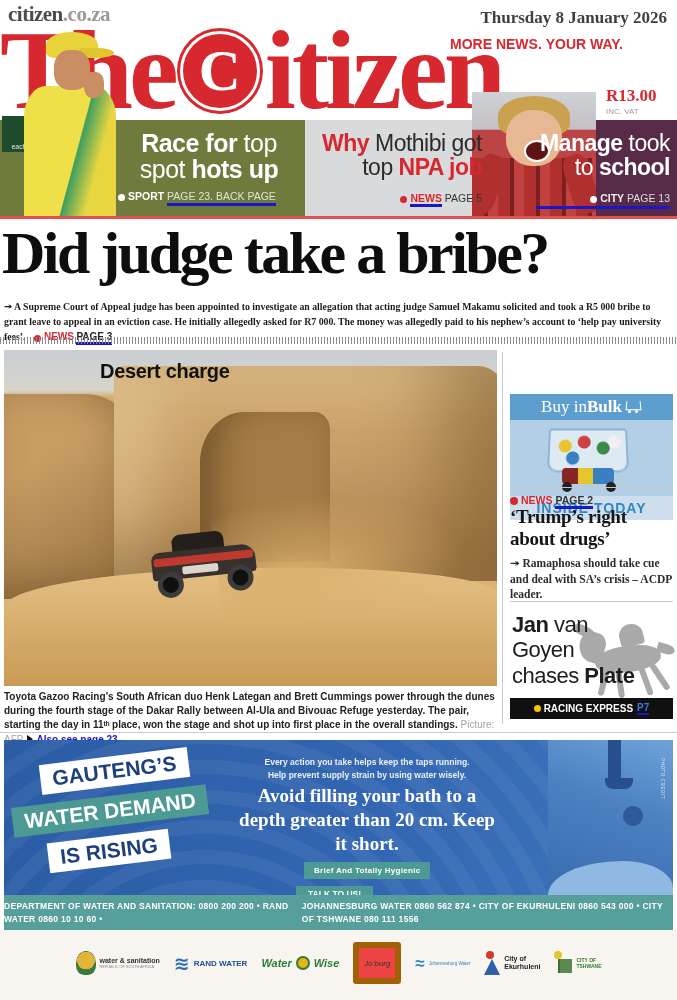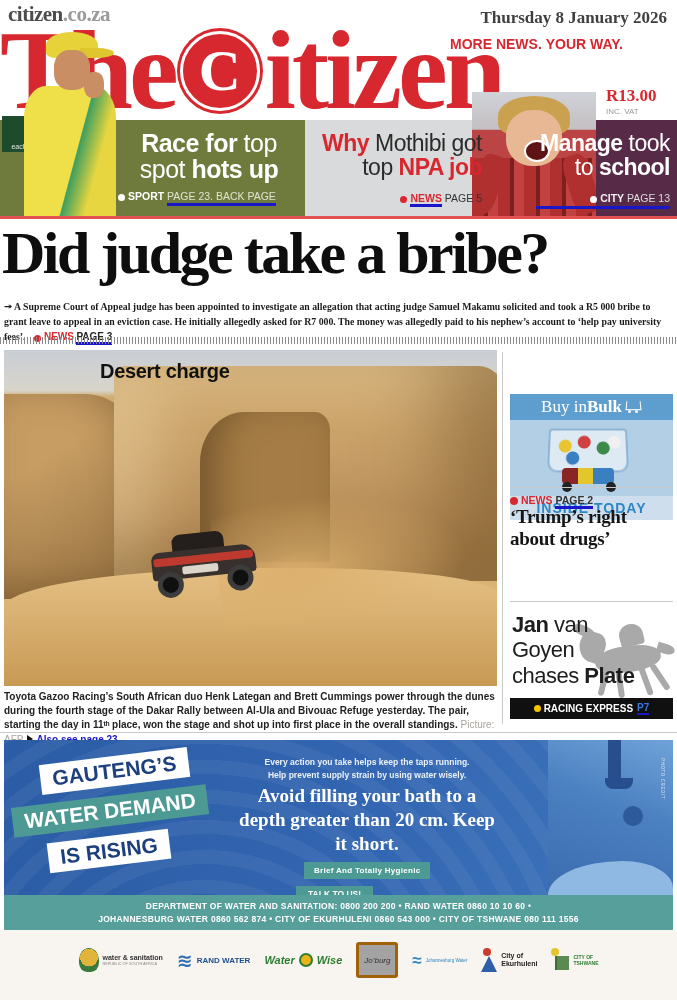--- a/index.html
+++ b/index.html
@@ -164,43 +164,43 @@
   .banner.t{background:#4d9a94;color:#fff;}
   .wa-note{position:absolute;left:238px;top:16px;width:250px;text-align:center;color:#eaf1f8;
            font-weight:bold;font-size:8.5px;line-height:1.5;}
   .wa-msg{position:absolute;left:230px;top:44px;width:266px;text-align:center;color:#fff;
           font-weight:bold;font-size:19px;line-height:1.25;font-family:"Liberation Serif","DejaVu Serif",serif;}
   .wa-btn{position:absolute;left:300px;top:122px;background:#4d9a94;color:#fff;font-weight:800;font-size:8px;
           padding:4px 10px;letter-spacing:.3px;}
   .talk{position:absolute;left:292px;top:146px;background:#4d9a94;color:#fff;font-weight:800;font-size:8.5px;
         padding:3px 12px;}
   .teal-band{position:absolute;left:0;bottom:0;width:100%;height:35px;background:#579f9b;color:#fff;
-        display:flex;flex-direction:column;align-items:center;justify-content:center;
+        display:flex;flex-direction:row;align-items:center;justify-content:center;
         font-weight:800;font-size:8.5px;line-height:1.5;letter-spacing:.3px;}
   .tap-zone{position:absolute;right:0;top:0;width:125px;height:155px;
         background:linear-gradient(200deg,#6ea2d8 0%,#4a7fc0 45%,#3a6cb0 100%);}
   .tap-pipe{position:absolute;right:52px;top:0;width:13px;height:44px;background:#274f8e;border-radius:0 0 4px 4px;}
   .tap-spout{position:absolute;right:40px;top:38px;width:28px;height:11px;background:#274f8e;border-radius:0 0 8px 8px;}
   .tap-handle{position:absolute;right:30px;top:66px;width:20px;height:20px;border-radius:50%;background:#2c5a9b;}
   .tub{position:absolute;right:0;bottom:0;width:125px;height:34px;background:#8fb9e2;border-radius:60% 40% 0 0/100% 80% 0 0;}
   .v-credit{position:absolute;right:8px;top:18px;writing-mode:vertical-rl;font-size:4.5px;color:#d9e5f3;letter-spacing:.6px;}
 
   
   .footer{left:0;top:930px;width:677px;height:70px;background:#f8f4f0;}
   .logos{position:absolute;left:0;top:12px;width:677px;display:flex;align-items:center;justify-content:center;gap:14px;}
   .lg{display:flex;align-items:center;gap:4px;}
   .arms-icon{width:20px;height:24px;border-radius:50% 50% 40% 40%;background:radial-gradient(circle at 50% 40%,#e3b43a 0 50%,#3c7a3c 51%);}
   .lg-label{font-size:7px;font-weight:bold;color:#333;line-height:1.2;}
   .lg-sub{font-size:3.8px;color:#888;}
   .wave-glyph{color:#2e6db4;font-size:19px;font-weight:bold;line-height:1;}
   .rw-label{font-size:8px;font-weight:800;color:#1d4f8f;}
   .ww-label{font-size:11px;font-weight:800;color:#2e7d32;font-style:italic;}
   .ww-circle{display:inline-block;width:10px;height:10px;border-radius:50%;background:#e8b417;border:2px solid #2e7d32;vertical-align:middle;}
-  .jb-box{width:36px;height:30px;border:3px solid #a16207;border-radius:3px;display:flex;align-items:center;justify-content:center;
-          font-size:8px;font-style:italic;color:#333;background:#a3a3a3;}
+  .jb-box{width:36px;height:30px;border:6px solid #a16207;border-radius:3px;display:flex;align-items:center;justify-content:center;
+          font-size:8px;font-style:italic;color:#333;background:#ef4444;}
   .jw-wave{color:#2e86c5;font-size:17px;font-weight:bold;line-height:1;}
   .jw-label{font-size:4.5px;color:#2e86c5;}
   .ek-icon{position:relative;width:16px;height:24px;}
   .ek-icon .f1{position:absolute;left:0;top:8px;width:0;height:0;border-left:8px solid transparent;border-right:8px solid transparent;border-bottom:16px solid #2e5fa8;}
   .ek-icon .f2{position:absolute;left:2px;top:0;width:8px;height:8px;border-radius:50%;background:#cf3a2e;}
   .ek-label{font-size:7px;font-weight:800;color:#222;line-height:1.15;}
   .ts-icon{position:relative;width:18px;height:24px;}
   .ts-icon .sun{position:absolute;left:0;top:0;width:8px;height:8px;border-radius:50%;background:#e3c62c;}
   .ts-icon .bld{position:absolute;left:4px;top:8px;width:14px;height:14px;background:#5a8a52;
         background-image:linear-gradient(90deg,#3f6e3a 0 2px,transparent 2px 4px);}
@@ -336,20 +336,21 @@
     </div>
     <div class="bulk-foot">INSIDE TODAY</div>
   </div>
   <div class="abs hrule" style="left:510px;top:487px;width:163px;"></div>
 
   <div class="abs brief-kicker">
     <span class="dot" style="background:#d7282f;width:8px;height:8px;"></span><span class="red">NEWS</span>
     <span class="pg">PAGE 2</span>
   </div>
   <div class="abs brief-head serif">‘Trump’s right about drugs’</div>
+  <div class="abs brief-dek serif">↠ Ramaphosa should take cue and deal with SA’s crisis – ACDP leader.</div>
   <div class="abs hrule" style="left:510px;top:601px;width:163px;"></div>
 
   <div class="abs jan">
     <div class="horse">
       <div class="h-neck"></div>
         <div class="h-head"></div>
       <div class="h-body"></div>
       <div class="h-jockey"></div>
         <div class="h-tail"></div>
       <div class="h-leg" style="left:24px;top:50px;transform:rotate(14deg);"></div>

